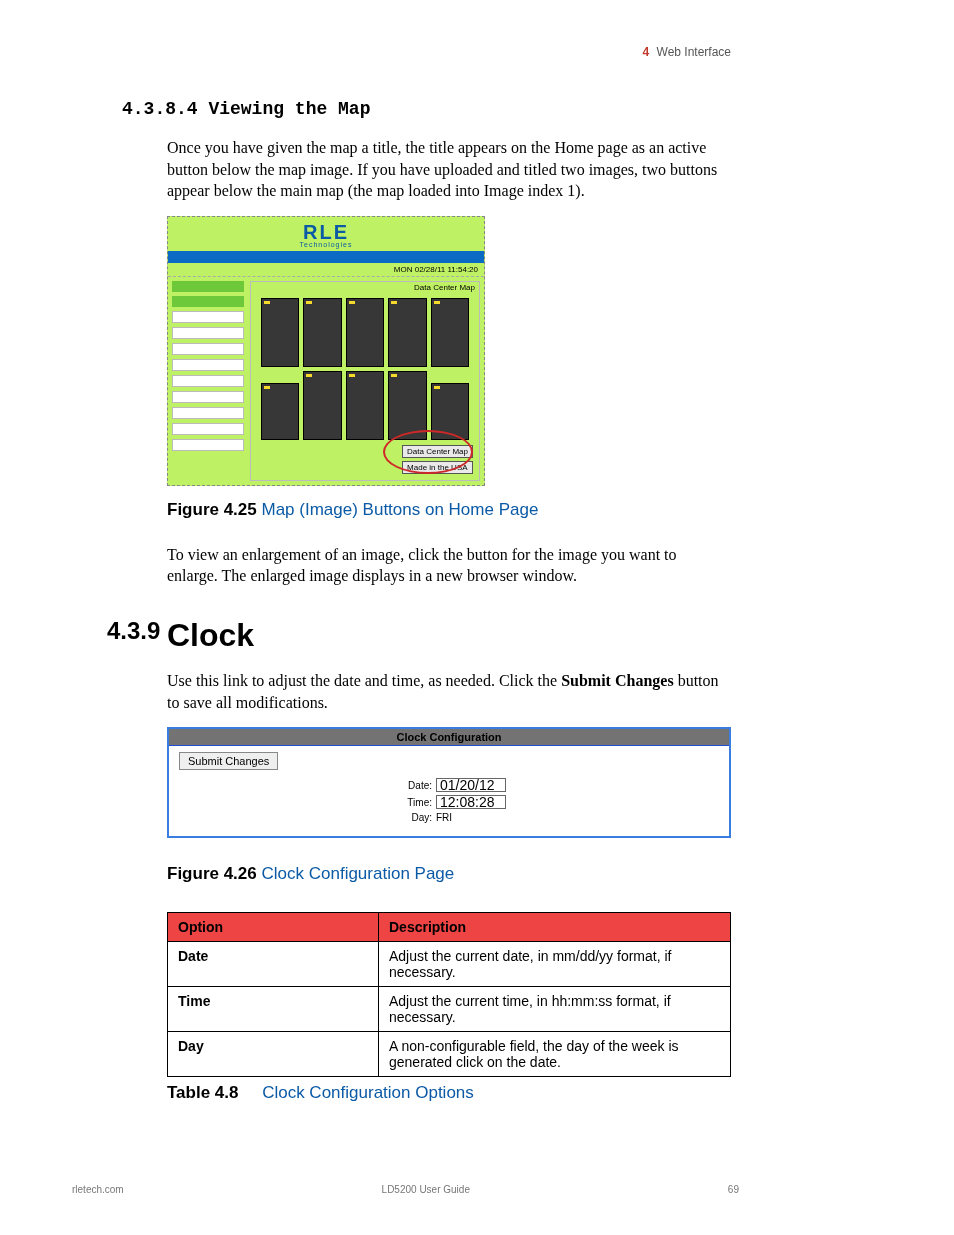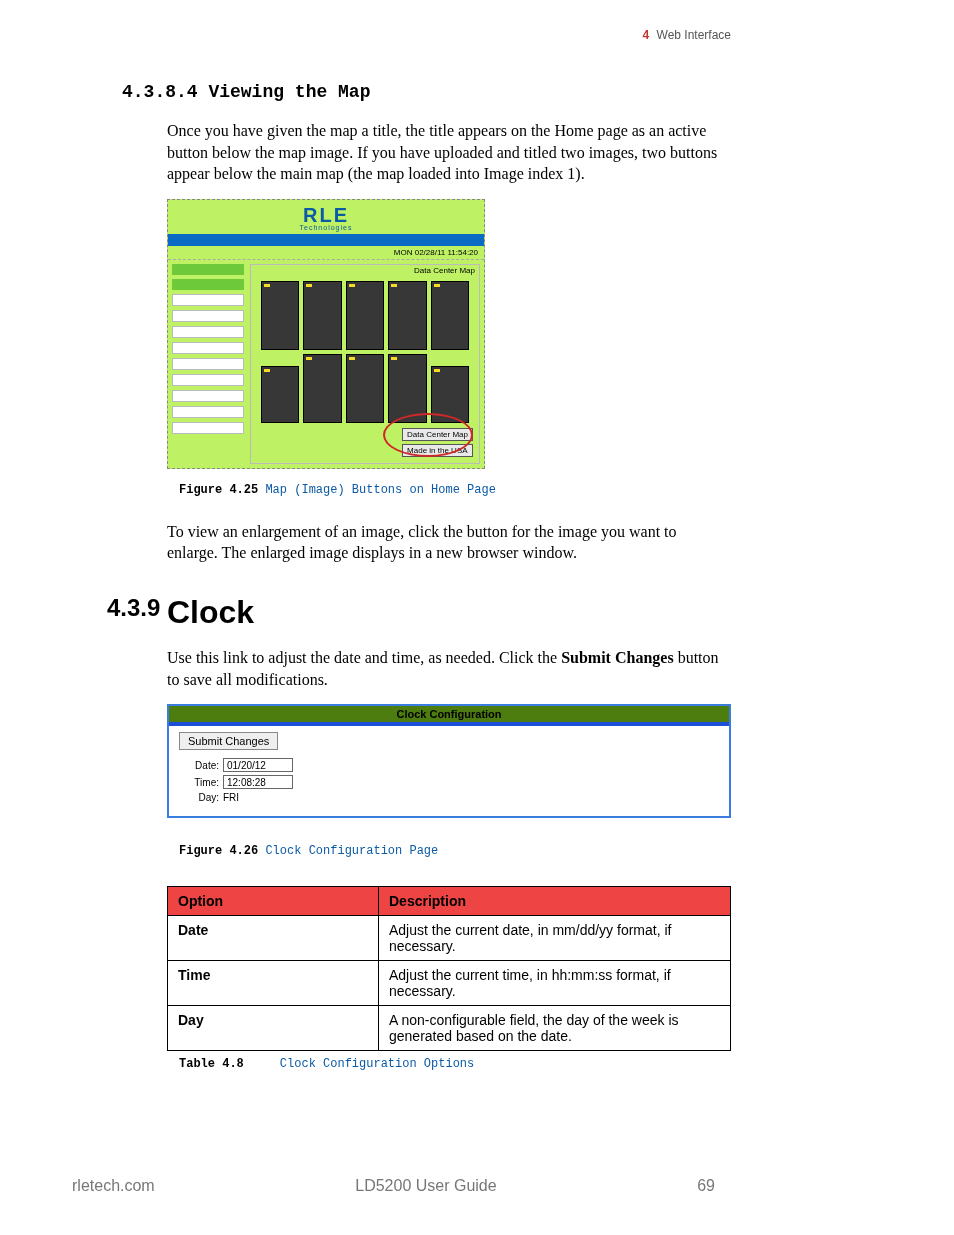--- a/index.html
+++ b/index.html
@@ -7,21 +7,21 @@
     padding: 0;
     background: #ffffff;
     font-family: "Times New Roman", Times, serif;
     color: #000;
   }
   .page {
     width: 803px;
     height: 1235px;
     position: relative;
     box-sizing: border-box;
-    padding: 28px 72px 40px 72px;
+    padding: 45px 72px 40px 72px;
   }
   .topline {
     text-align: right;
     font-family: Arial, Helvetica, sans-serif;
     font-size: 12px;
     color: #555;
   }
   .topline .chap-num {
     color: #c0392b;
     font-weight: bold;
@@ -118,23 +118,23 @@
   }
   .fig425 .rack { background:#373737; border:1px solid #000; position:relative; }
   .fig425 .rack::before {
     content:"";
     position:absolute; top:2px; left:2px;
     width:6px; height:3px; background:#f5d92b;
   }
   .fig425 .rack.short { height: 80%; align-self: end; }
 
   .caption {
-    font-family: Liberation Mono, monospace;
-    font-size: 12px;
-    margin: 14px 0 24px 12px;
+    font-family: Liberation Sans, sans-serif;
+    font-size: 17px;
+    margin: 14px 0 24px 0;
   }
   .caption .bold { font-weight: bold; }
   .caption .link { color: #0b5aa6; }
 
   
   .h2-row { display:flex; align-items:flex-start; margin: 30px 0 16px 0; }
   .h2-num {
     width: 95px;
     font-family: Arial, Helvetica, sans-serif;
     font-weight: bold;
@@ -148,53 +148,54 @@
     font-weight: bold;
     font-size: 32px;
   }
 
   
   .clockfig {
     border: 2px solid #3a7de0;
     font-family: Arial, Helvetica, sans-serif;
   }
   .clockfig .titlebar {
-    background: #4d7c0f;
+    background: #737373;
     color: #000;
     font-weight: bold;
     font-size: 11px;
     text-align: center;
     padding: 2px 0;
-    border-bottom: 4px solid #1d4ed8;
+    border-bottom: 1px solid #1d4ed8;
   }
   .clockfig .inner {
     padding: 6px 10px 10px 10px;
     font-size: 11px;
   }
   .clockfig .submitbtn {
     font-size: 11px;
     padding: 2px 8px;
     border: 1px solid #888;
     background:#efefef;
     font-family: Arial, Helvetica, sans-serif;
   }
   .clockfig .fields {
     margin-top: 8px;
     text-align: center;
   }
   .clockfig .fieldrow {
     display:flex;
+    justify-content:center;
     align-items:center;
     font-size:10px;
     margin:3px 0;
   }
   .clockfig .fieldrow .lab { width:40px; text-align:right; margin-right:4px; }
   .clockfig .fieldrow input {
     width:70px;
-    font-size:10px;
+    font-size:14px;
     height:14px;
     border:1px solid #666;
     padding:0 3px;
     box-sizing:border-box;
   }
   .clockfig .fieldrow .plain { width:70px; text-align:left; }
 
   
   table.opts {
     width: 100%;
@@ -215,26 +216,26 @@
   }
   table.opts td.opt {
     font-weight: bold;
     width: 190px;
   }
 
   
   .footer {
     position: absolute;
     left: 72px;
-    right: 88px;
+    right: 64px;
     bottom: 40px;
     display: flex;
     justify-content: space-between;
     font-family: Arial, Helvetica, sans-serif;
-    font-size: 16px;
+    font-size: 10px;
     color: #777;
   }
 </style>
 </head>
 <body>
 
 <div class="page">
 
   <div class="topline">
     <span class="chap-num">4</span>
@@ -347,21 +348,21 @@
         <tr>
           <td class="opt">Date</td>
           <td>Adjust the current date, in mm/dd/yy format, if necessary.</td>
         </tr>
         <tr>
           <td class="opt">Time</td>
           <td>Adjust the current time, in hh:mm:ss format, if necessary.</td>
         </tr>
         <tr>
           <td class="opt">Day</td>
-          <td>A non-configurable field, the day of the week is generated based on the date.</td>
+          <td>A non-configurable field, the day of the week is generated click on the date.</td>
         </tr>
       </tbody>
     </table>
 
     <div class="caption" style="margin-top:6px;">
       <span class="bold">Table 4.8</span>
       <span>&nbsp;&nbsp;&nbsp;</span>
       <span class="link">Clock Configuration Options</span>
     </div>
   </div>

